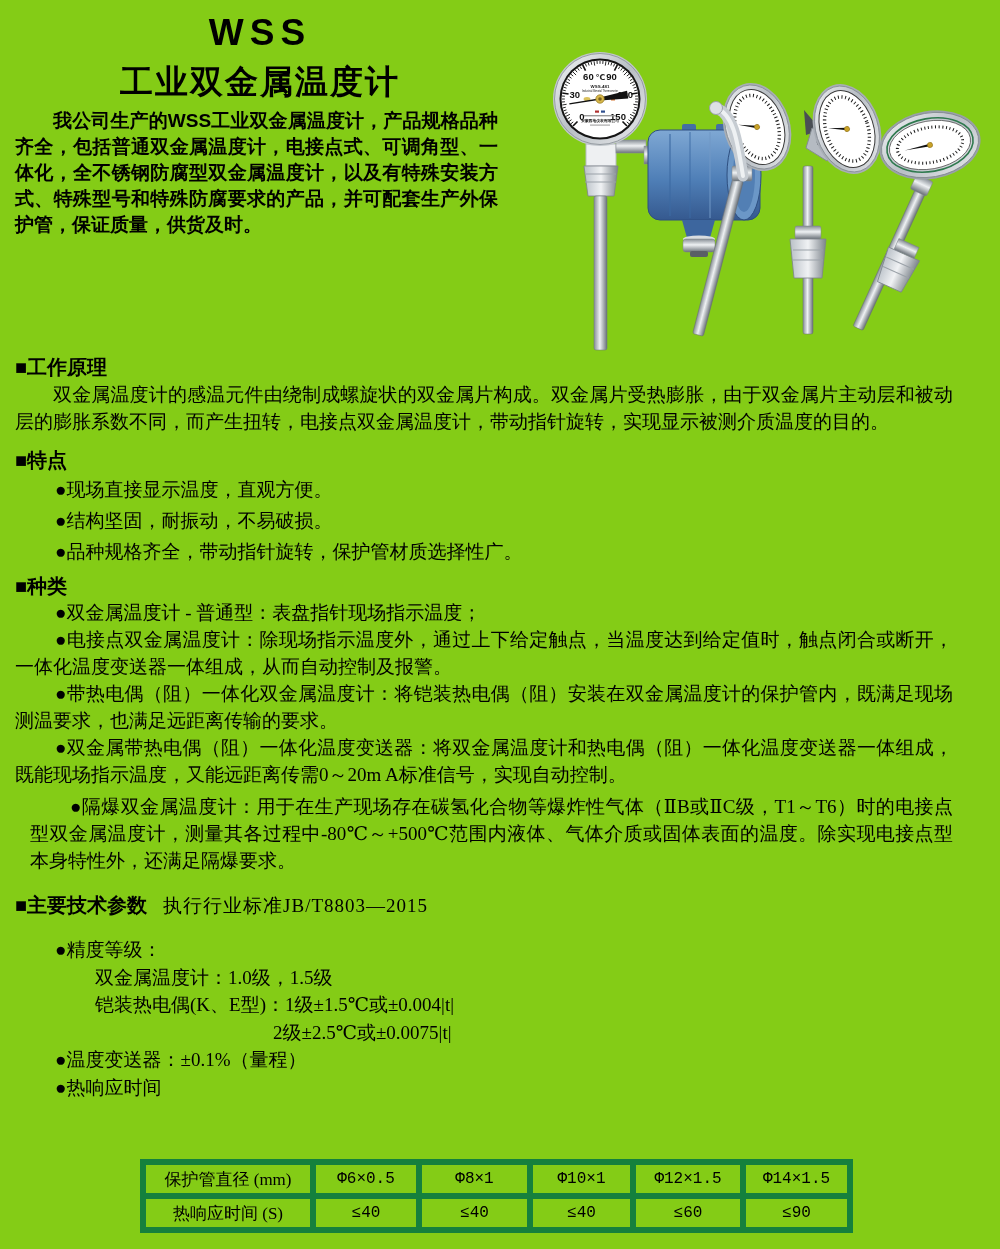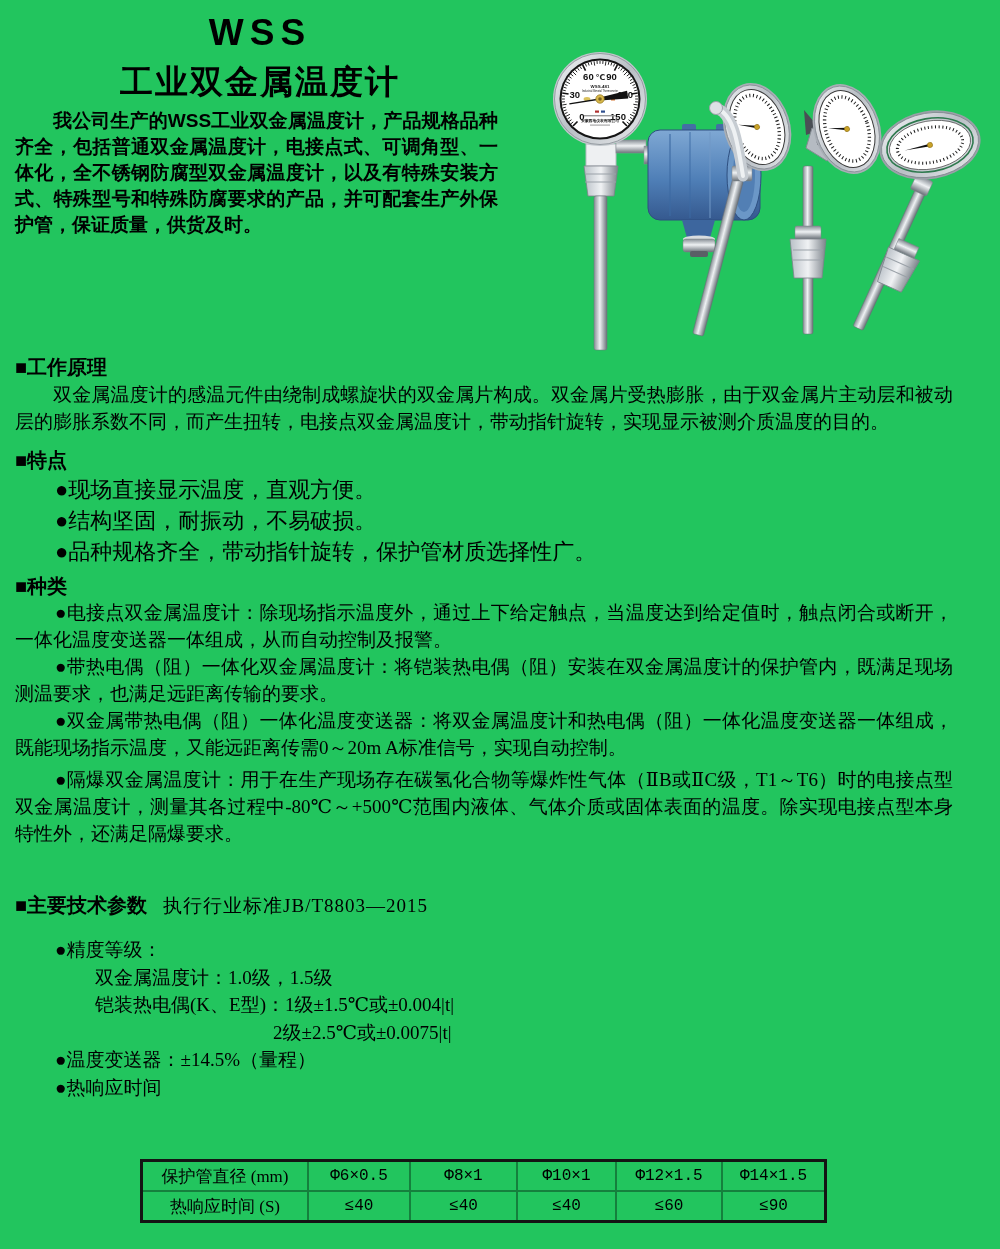--- a/index.html
+++ b/index.html
@@ -1,16 +1,16 @@
 <!DOCTYPE html>
 <html><head>
 <meta charset="utf-8">
 <style>
   html,body{margin:0;padding:0;background:#fff;}
-  .page{position:relative;width:1000px;height:1249px;background:#22c55e;overflow:hidden;
+  .page{position:relative;width:1000px;height:1249px;background:#84cc16;overflow:hidden;
         font-family:"Liberation Serif","DejaVu Serif",serif;color:#000;}
   
   .title{position:absolute;top:12px;left:0;width:520px;text-align:center;margin:0;
          font-family:"Liberation Sans","DejaVu Sans",sans-serif;font-weight:bold;
          font-size:37px;line-height:42px;letter-spacing:6px;}
   .subtitle{position:absolute;top:62px;left:0;width:520px;text-align:center;margin:0;
          font-family:"Liberation Sans","DejaVu Sans",sans-serif;font-weight:bold;
          font-size:33px;line-height:40px;letter-spacing:2px;}
   .intro-wrap{position:absolute;top:108px;left:15px;width:483px;}
   .intro{margin:0;font-family:"Liberation Sans","DejaVu Sans",sans-serif;font-weight:bold;
@@ -21,33 +21,33 @@
          font-weight:bold;font-size:20px;line-height:24px;}
   #h-principle{top:355px;}
   #h-features{top:448px;}
   #h-types{top:574px;}
   #h-params{top:893px;}
   .std{font-family:"Liberation Serif","DejaVu Serif",serif;font-weight:normal;
        font-size:19px;margin-left:16px;letter-spacing:1px;}
   
   .principle-body{position:absolute;top:381px;left:15px;width:938px;margin:0;
          font-size:19px;line-height:27px;text-align:justify;text-indent:2em;}
-  .features-list{position:absolute;top:474px;left:15px;width:938px;font-size:22px;line-height:31px;}
+  .features-list{position:absolute;top:474px;left:15px;width:938px;font-size:19px;line-height:31px;}
   .feat-item{padding-left:40px;}
   .types-list{position:absolute;top:599px;left:15px;width:938px;}
   .type-item{margin:0;font-size:19px;line-height:27px;text-align:justify;text-indent:40px;}
-  .type-item.last{margin-top:5px;}
+  .type-item.last{margin-top:5px;margin-left:15px;}
   .params-block{position:absolute;top:936px;left:15px;width:940px;font-size:19px;line-height:27.5px;}
   .p-item{padding-left:40px;}
   .p-sub{padding-left:80px;}
   .p-sub2{padding-left:258px;}
   
   .spec-table{position:absolute;top:1159px;left:140px;border-collapse:collapse;
               border:3px solid #141414;}
-  .spec-table td{border:2px solid #15803d;text-align:center;vertical-align:middle;
+  .spec-table td{border:6px solid #15803d;text-align:center;vertical-align:middle;
                  height:28px;padding:0;font-size:17px;}
   .spec-table td.c0{width:164px;font-family:"Liberation Serif","DejaVu Serif",serif;}
   .spec-table td.cv{font-family:"Liberation Mono","DejaVu Sans Mono",monospace;font-size:16px;}
   .w1{width:100px}.w2{width:105px}.w3{width:97px}.w4{width:104px}.w5{width:101px}
   
   .g1nums{font-family:"Liberation Sans","DejaVu Sans",sans-serif;font-size:9.5px;font-weight:bold;fill:#101010;}
   .svg-small{font-family:"Liberation Sans","DejaVu Sans",sans-serif;fill:#222;}
 </style>
 </head>
 <body>
@@ -285,35 +285,36 @@
 
   <h3 class="sec-h" id="h-features">■特点</h3>
   <div class="features-list">
     <div class="feat-item">●现场直接显示温度，直观方便。</div>
     <div class="feat-item">●结构坚固，耐振动，不易破损。</div>
     <div class="feat-item">●品种规格齐全，带动指针旋转，保护管材质选择性广。</div>
   </div>
 
   <h3 class="sec-h" id="h-types">■种类</h3>
   <div class="types-list">
+    <p class="type-item">●双金属温度计 - 普通型：表盘指针现场指示温度；</p>
     <p class="type-item">●电接点双金属温度计：除现场指示温度外，通过上下给定触点，当温度达到给定值时，触点闭合或断开，一体化温度变送器一体组成，从而自动控制及报警。</p>
     <p class="type-item">●带热电偶（阻）一体化双金属温度计：将铠装热电偶（阻）安装在双金属温度计的保护管内，既满足现场测温要求，也满足远距离传输的要求。</p>
     <p class="type-item">●双金属带热电偶（阻）一体化温度变送器：将双金属温度计和热电偶（阻）一体化温度变送器一体组成，既能现场指示温度，又能远距离传需0～20m A标准信号，实现自动控制。</p>
     <p class="type-item last">●隔爆双金属温度计：用于在生产现场存在碳氢化合物等爆炸性气体（ⅡB或ⅡC级，T1～T6）时的电接点型双金属温度计，测量其各过程中-80℃～+500℃范围内液体、气体介质或固体表面的温度。除实现电接点型本身特性外，还满足隔爆要求。</p>
   </div>
 
   <h3 class="sec-h" id="h-params">
     <span>■主要技术参数</span><span class="std">执行行业标准JB/T8803—2015</span>
   </h3>
   <div class="params-block">
     <div class="p-item">●精度等级：</div>
     <div class="p-sub">双金属温度计：1.0级，1.5级</div>
     <div class="p-sub">铠装热电偶(K、E型)：1级±1.5℃或±0.004|t|</div>
     <div class="p-sub p-sub2">2级±2.5℃或±0.0075|t|</div>
-    <div class="p-item">●温度变送器：±14.5%（量程）</div>
+    <div class="p-item">●温度变送器：±0.1%（量程）</div>
     <div class="p-item">●热响应时间</div>
   </div>
 
   <table class="spec-table">
     <tbody>
       <tr>
         <td class="c0">保护管直径 (mm)</td>
         <td class="cv w1">Φ6×0.5</td>
         <td class="cv w2">Φ8×1</td>
         <td class="cv w3">Φ10×1</td>

